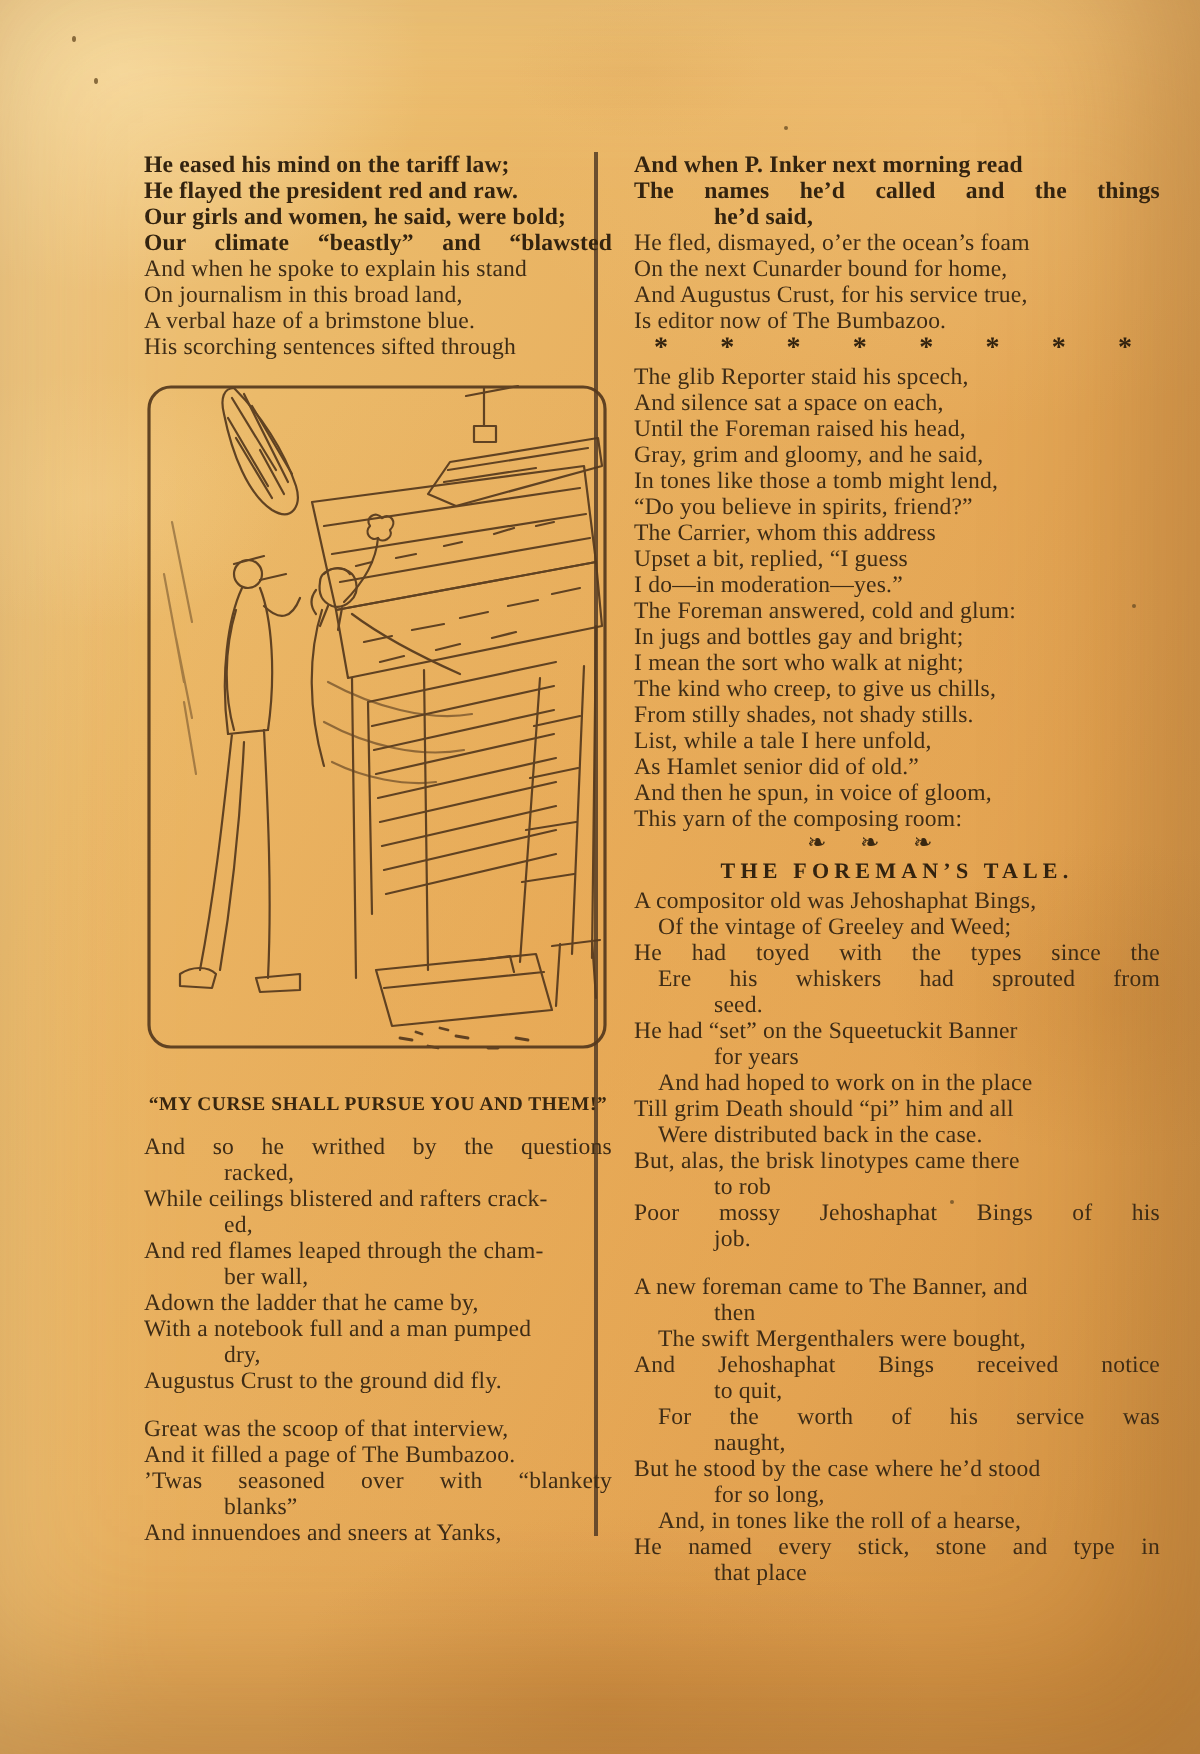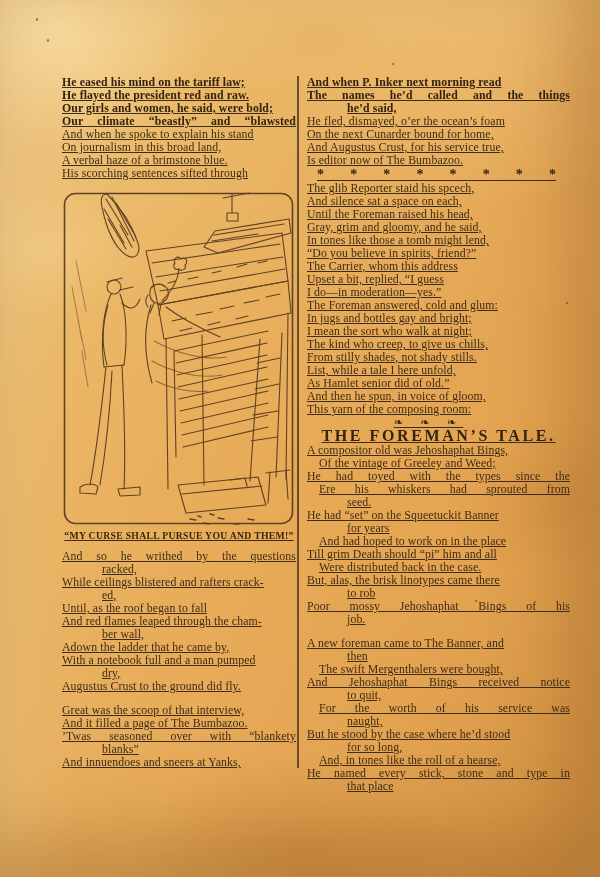--- a/index.html
+++ b/index.html
@@ -15,41 +15,41 @@
       radial-gradient(140px 90px at 45px 250px, rgba(252,224,162,.28), transparent 72%),
       radial-gradient(160px 110px at 560px 500px, rgba(190,125,50,.28), transparent 72%),
       radial-gradient(220px 130px at 300px 855px, rgba(183,118,46,.32), transparent 75%),
       radial-gradient(520px 420px at 50% 58%, rgba(233,168,82,.45), transparent 78%),
       linear-gradient(115deg,#efc887 0%,#ebba6a 22%,#e7ad5c 48%,#e2a251 72%,#cf8f40 100%);
     box-shadow:
       inset -24px -34px 80px rgba(128,74,20,.38),
       inset 20px 26px 70px rgba(255,233,172,.28);
   }
   .speck{position:absolute;background:#6e5026;border-radius:50%;opacity:.8;}
-  .columns{position:absolute;left:62px;top:76px;display:flex;text-decoration:underline;}
+  .columns{position:absolute;left:72px;top:76px;display:flex;}
   .col-left{width:234px;margin-right:11px;}
   .col-right{width:263px;}
   .divider{position:absolute;left:297px;top:76px;width:1.5px;height:692px;background:#4b3420;opacity:.8;}
   .ln{font-size:11.8px;line-height:13px;letter-spacing:.1px;white-space:nowrap;}
   .col-right .ln{white-space:normal;}
   .ln.j{white-space:normal;text-align:justify;text-align-last:justify;}
   .ln.b{font-weight:bold;color:#33230f;}
   .ln.i1{padding-left:12px;}
   .ln.i2{padding-left:40px;}
   .stanza{margin:0 0 11px 0;}
   .stanza:last-child{margin-bottom:0;}
   .figure{margin-top:9px;width:234px;}
   .figure svg{display:block;}
-  .caption{margin-top:3px;text-align:center;font-size:9.7px;font-weight:bold;
+  .caption{margin-top:20px;text-align:center;font-size:9.7px;font-weight:bold;
     letter-spacing:.3px;color:#38260f;white-space:nowrap;}
   .ast-row{font-weight:bold;font-size:14px;line-height:13px;color:#33230f;
     text-align:justify;text-align-last:justify;padding:1px 14px 0 10px;margin-bottom:1px;}
   .orn-row{text-align:center;font-size:11.5px;line-height:13px;letter-spacing:7px;
     color:#3a2811;padding-right:20px;}
-  .sec-head{text-align:center;font-weight:bold;font-size:16px;line-height:14px;
+  .sec-head{text-align:center;font-weight:bold;font-size:11px;line-height:14px;
     letter-spacing:2.6px;color:#33230f;margin:0 0 1px 0;}
 </style>
 </head>
 <body>
 
 <div class="page">
 
   <div class="speck" style="left:36px;top:18px;width:2px;height:3px;"></div>
   <div class="speck" style="left:47px;top:39px;width:2px;height:3px;"></div>
   <div class="speck" style="left:392px;top:63px;width:2px;height:2px;"></div>
@@ -119,21 +119,20 @@
           </g>
         </svg>
         <div class="caption">“MY CURSE SHALL PURSUE YOU AND THEM!”</div>
       </div>
 
       <div class="stanza" style="margin-top:9px;">
           <div class="ln j">And so he writhed by the questions</div>
           <div class="ln i2">racked,</div>
           <div class="ln">While ceilings blistered and rafters crack-</div>
           <div class="ln i2">ed,</div>
-          <div class="ln">Until, as the roof began to fall</div>
           <div class="ln">And red flames leaped through the cham-</div>
           <div class="ln i2">ber wall,</div>
           <div class="ln">Adown the ladder that he came by,</div>
           <div class="ln">With a notebook full and a man pumped</div>
           <div class="ln i2">dry,</div>
           <div class="ln">Augustus Crust to the ground did fly.</div>
         </div>
       <div class="stanza">
           <div class="ln">Great was the scoop of that interview,</div>
           <div class="ln">And it filled a page of The Bumbazoo.</div>

